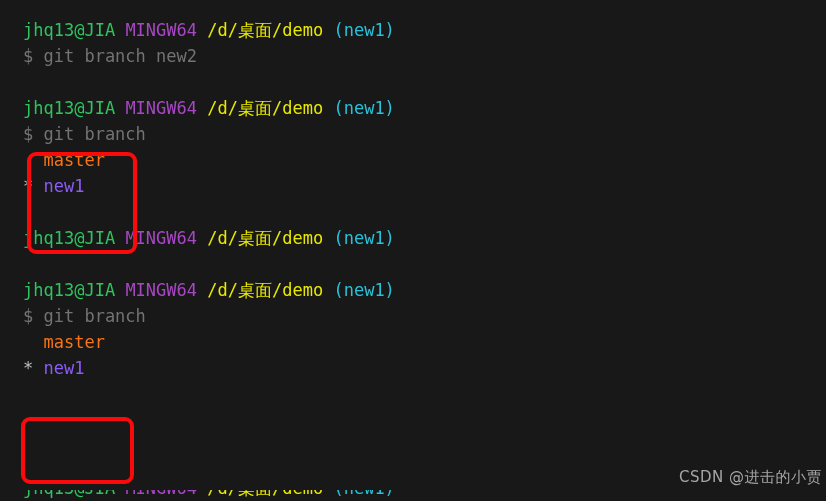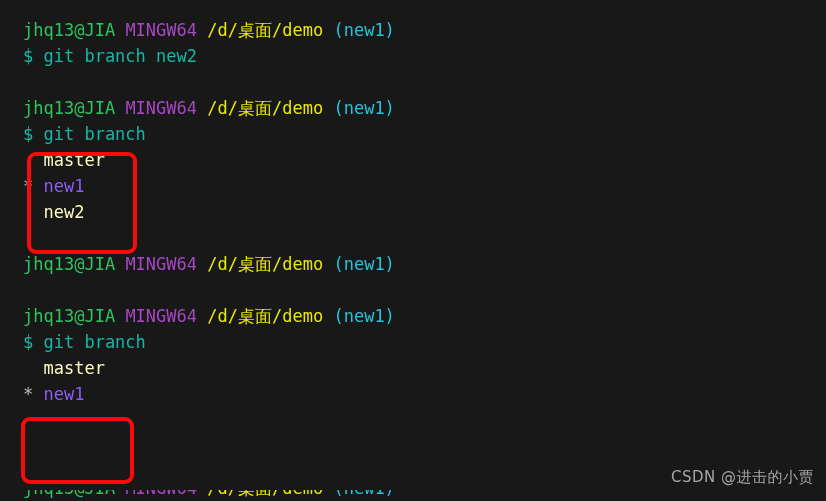--- a/index.html
+++ b/index.html
@@ -35,22 +35,22 @@
     padding-left: 23px;
     box-sizing: border-box;
     letter-spacing: 0px;
   }
   .line.blank { height: 26px; }
   .seg { white-space: pre; }
   .c-user   { color: #2dc55e; }
   .c-host   { color: #a847c4; }
   .c-path   { color: #e8e800; }
   .c-branch { color: #28c2d8; }
-  .c-cmd    { color: #14b8a6; }
-  .c-out    { color: #fef9c3; }
+  .c-cmd    { color: #737373; }
+  .c-out    { color: #f97316; }
   .c-green  { color: #8b5cf6; }
   .c-star   { color: #b9bcc2; }
   .cjk { font-family: "DejaVu Sans", sans-serif; }
 
   
   .redbox {
     position: absolute;
     border: 4px solid #fa0a0a;
     border-radius: 9px;
     box-sizing: border-box;
@@ -64,21 +64,21 @@
   }
   #redbox-bottom {
     left: 21px;
     top: 417px;
     width: 113px;
     height: 67px;
   }
 
   .watermark {
     position: absolute;
-    right: 24px;
+    right: 16px;
     bottom: 11px;
     color: #b2b2b2;
     font-family: "DejaVu Sans", sans-serif;
     font-size: 15px;
     letter-spacing: 0.5px;
     opacity: 0.92;
   }
 
   
   .cutline {
@@ -107,21 +107,20 @@
   <div class="lines">
 
     <div class="line"><span class="seg c-user">jhq13@JIA</span><span class="seg"> </span><span class="seg c-host">MINGW64</span><span class="seg"> </span><span class="seg c-path">/d/</span><span class="seg c-path cjk">桌面</span><span class="seg c-path">/demo</span><span class="seg"> </span><span class="seg c-branch">(new1)</span></div>
     <div class="line"><span class="seg c-cmd">$ git branch new2</span></div>
     <div class="line blank"></div>
 
     <div class="line"><span class="seg c-user">jhq13@JIA</span><span class="seg"> </span><span class="seg c-host">MINGW64</span><span class="seg"> </span><span class="seg c-path">/d/</span><span class="seg c-path cjk">桌面</span><span class="seg c-path">/demo</span><span class="seg"> </span><span class="seg c-branch">(new1)</span></div>
     <div class="line"><span class="seg c-cmd">$ git branch</span></div>
     <div class="line"><span class="seg c-out">  master</span></div>
     <div class="line"><span class="seg c-star">*</span><span class="seg"> </span><span class="seg c-green">new1</span></div>
-    <div class="line"><span class="seg c-out">  new2</span></div>
     <div class="line blank"></div>
 
     <div class="line"><span class="seg c-user">jhq13@JIA</span><span class="seg"> </span><span class="seg c-host">MINGW64</span><span class="seg"> </span><span class="seg c-path">/d/</span><span class="seg c-path cjk">桌面</span><span class="seg c-path">/demo</span><span class="seg"> </span><span class="seg c-branch">(new1)</span></div>
     <div class="line blank"></div>
 
     <div class="line"><span class="seg c-user">jhq13@JIA</span><span class="seg"> </span><span class="seg c-host">MINGW64</span><span class="seg"> </span><span class="seg c-path">/d/</span><span class="seg c-path cjk">桌面</span><span class="seg c-path">/demo</span><span class="seg"> </span><span class="seg c-branch">(new1)</span></div>
     <div class="line"><span class="seg c-cmd">$ git branch</span></div>
     <div class="line"><span class="seg c-out">  master</span></div>
     <div class="line"><span class="seg c-star">*</span><span class="seg"> </span><span class="seg c-green">new1</span></div>
     <div class="line blank"></div>

